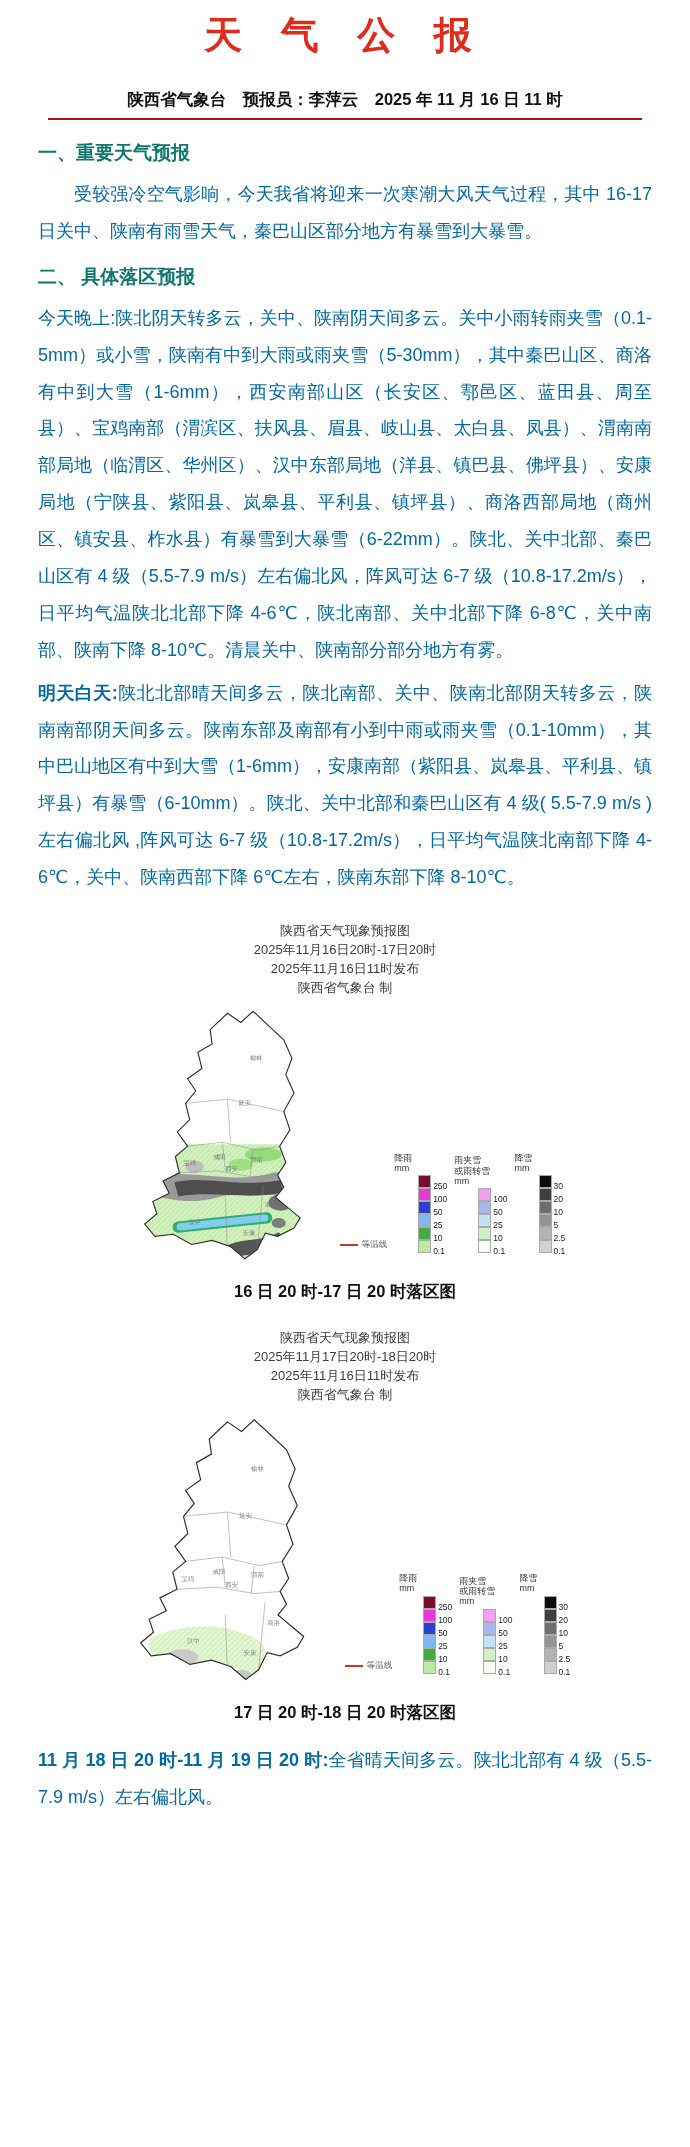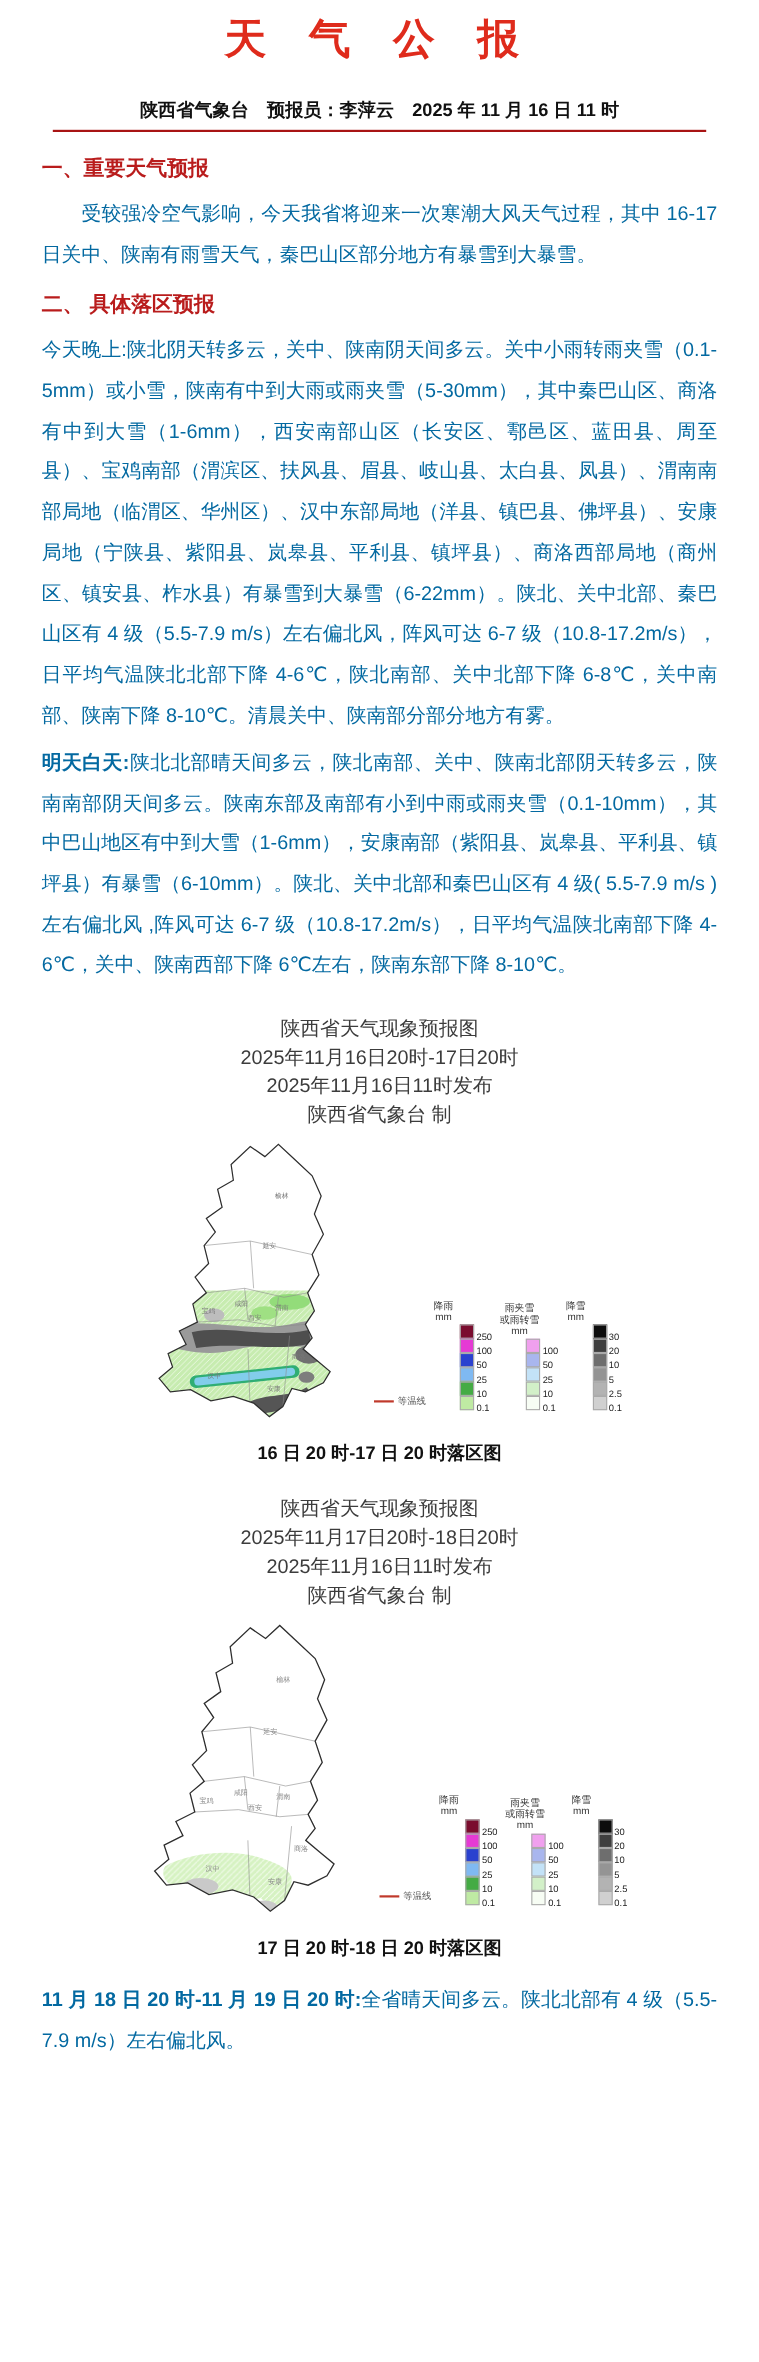--- a/index.html
+++ b/index.html
@@ -23,49 +23,49 @@
     padding-bottom:7px;
     border-bottom:2px solid #a81414;
     text-align:center;
   }
   .meta-line{font-size:16.5px;font-weight:bold;color:#111;}
 
   .sec-heading{
     font-size:19px;
     font-weight:bold;
     margin:14px 0 10px 0;
-    color:#b91c1c;
+    color:#0f766e;
   }
   p.body-para{
     font-size:18px;
     line-height:2.05;
     text-align:justify;
     margin:0 0 6px 0;
     color:#0369a1;
   }
   p.indent{text-indent:2em;}
   .plabel{font-weight:normal;}
   .plabel-bold{font-weight:bold;}
 
   .map-block{margin:26px 0 10px 0;text-align:center;}
-  .map-header{font-size:18px;color:#3c3c3c;line-height:1.45;margin-bottom:4px;}
+  .map-header{font-size:13px;color:#3c3c3c;line-height:1.45;margin-bottom:4px;}
   .map-header .mh-line{display:block;}
   .map-area{
     position:relative;
     width:560px;
     margin:0 auto;
     display:flex;
     justify-content:center;
     align-items:flex-end;
     gap:10px;
   }
   .map-svg{display:block;}
   .legend{display:flex;gap:7px;align-items:flex-end;padding-bottom:14px;}
   .lg-col{display:flex;flex-direction:column;align-items:flex-start;}
-  .lg-title{font-size:9px;line-height:1.15;color:#333;margin-bottom:2px;text-align:center;white-space:nowrap;}
+  .lg-title{font-size:9px;line-height:1.15;color:#333;margin-bottom:2px;text-align:left;white-space:nowrap;}
   .lg-row{display:flex;align-items:flex-end;height:13px;margin-left:24px;}
   .lg-sw{width:13px;height:13px;border:1px solid #aaa;box-sizing:border-box;}
   .lg-lb{font-size:8.5px;color:#222;margin-left:2px;transform:translateY(3px);}
   .line-legend{display:flex;align-items:center;gap:4px;margin-bottom:2px;}
   .red-dash{display:inline-block;width:18px;height:2px;background:#c0392b;}
   .line-legend-label{font-size:8.5px;color:#555;white-space:nowrap;}
 
   .map-caption{
     font-size:16.5px;
     font-weight:bold;

